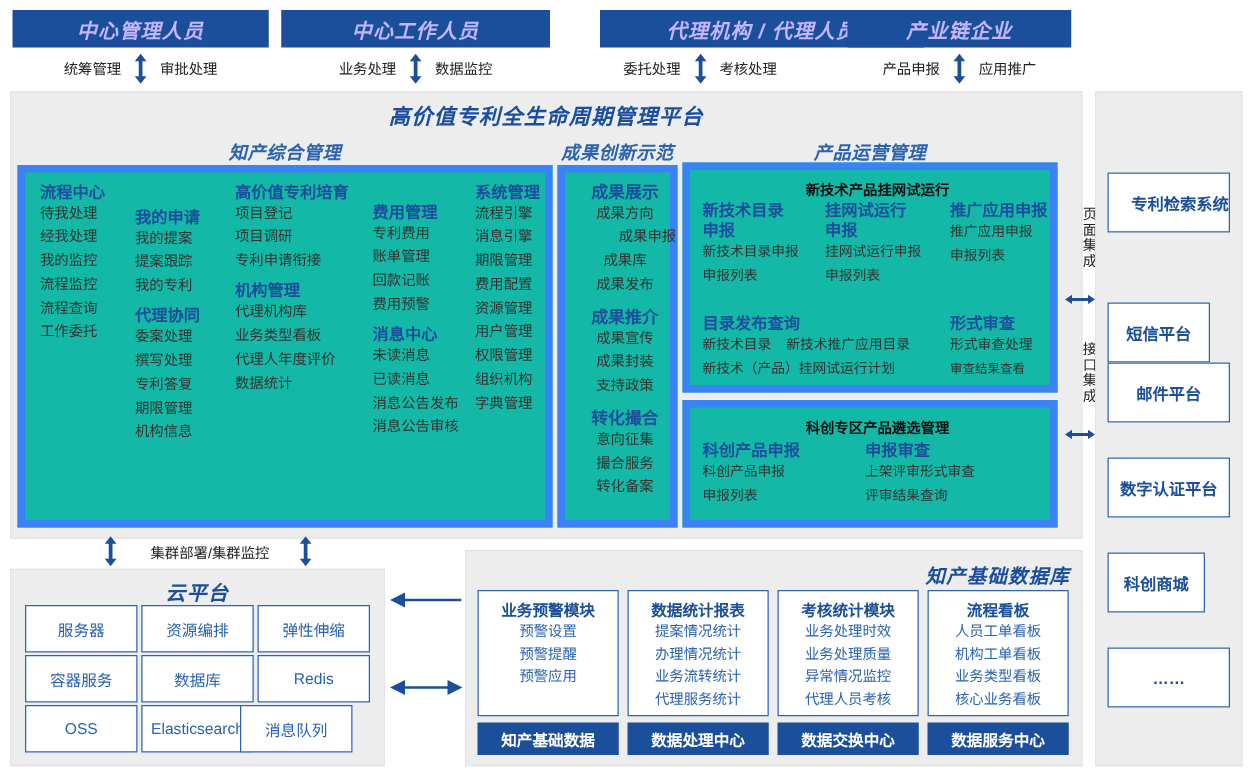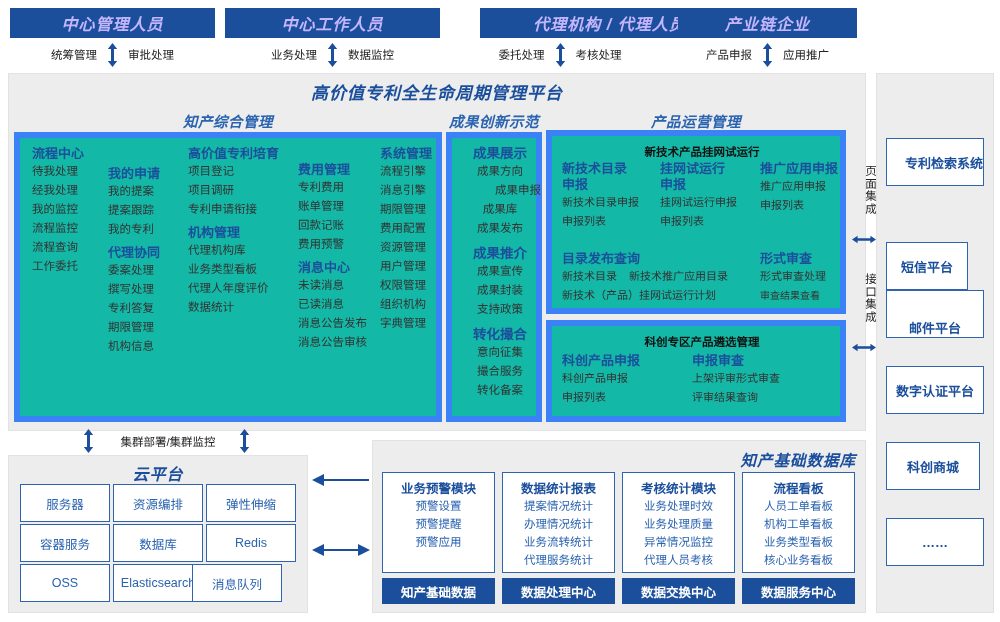--- a/index.html
+++ b/index.html
@@ -320,27 +320,27 @@
     </div>
 
   <div class="abs third-shell" style="left:876px;top:73px;width:118px;height:540px;"></div>
   <div class="abs" id="third-items" style="left:886px;top:118px;width:98px;height:490px;">
       <div class="abs third-item" style="left: 0px; top: 20px; width: 98px; height: 48px; justify-content: flex-end;">
         <span>专利检索系统</span>
       </div>
       <div class="abs third-item" style="left: 0px; top: 96px; width: 82px; height: 48px; margin-top: 28px;">
         <span>短信平台</span>
       </div>
-      <div class="abs third-item" style="left: 0px; top: 172px; width: 98px; height: 48px; align-items: flex-end;">
+      <div class="abs third-item" style="left: 0px; top: 172px; width: 98px; height: 48px;">
         <span>邮件平台</span>
       </div>
       <div class="abs third-item" style="left: 0px; top: 248px; width: 98px; height: 48px;">
         <span>数字认证平台</span>
       </div>
-      <div class="abs third-item" style="left: 0px; top: 324px; width: 94px; height: 48px;">
+      <div class="abs third-item" style="left: 0px; top: 324px; width: 78px; height: 48px;">
         <span>科创商城</span>
       </div>
       <div class="abs third-item" style="left: 0px; top: 400px; width: 98px; height: 48px;">
         <span>……</span>
       </div>
     </div>
 
   <div class="abs" id="cluster-row" style="left:8px;top:428px;width:300px;height:26px;">
       <div class="abs" style="left: 74px; top: 0px; width: 13px;"><svg width="13" height="26" viewBox="0 0 13 24">
           <path d="M6.5 0 L11.2 6 L8 6 L8 18 L11.2 18 L6.5 24 L1.8 18 L5 18 L5 6 L1.8 6 Z" fill="#1b4f9c"></path>

